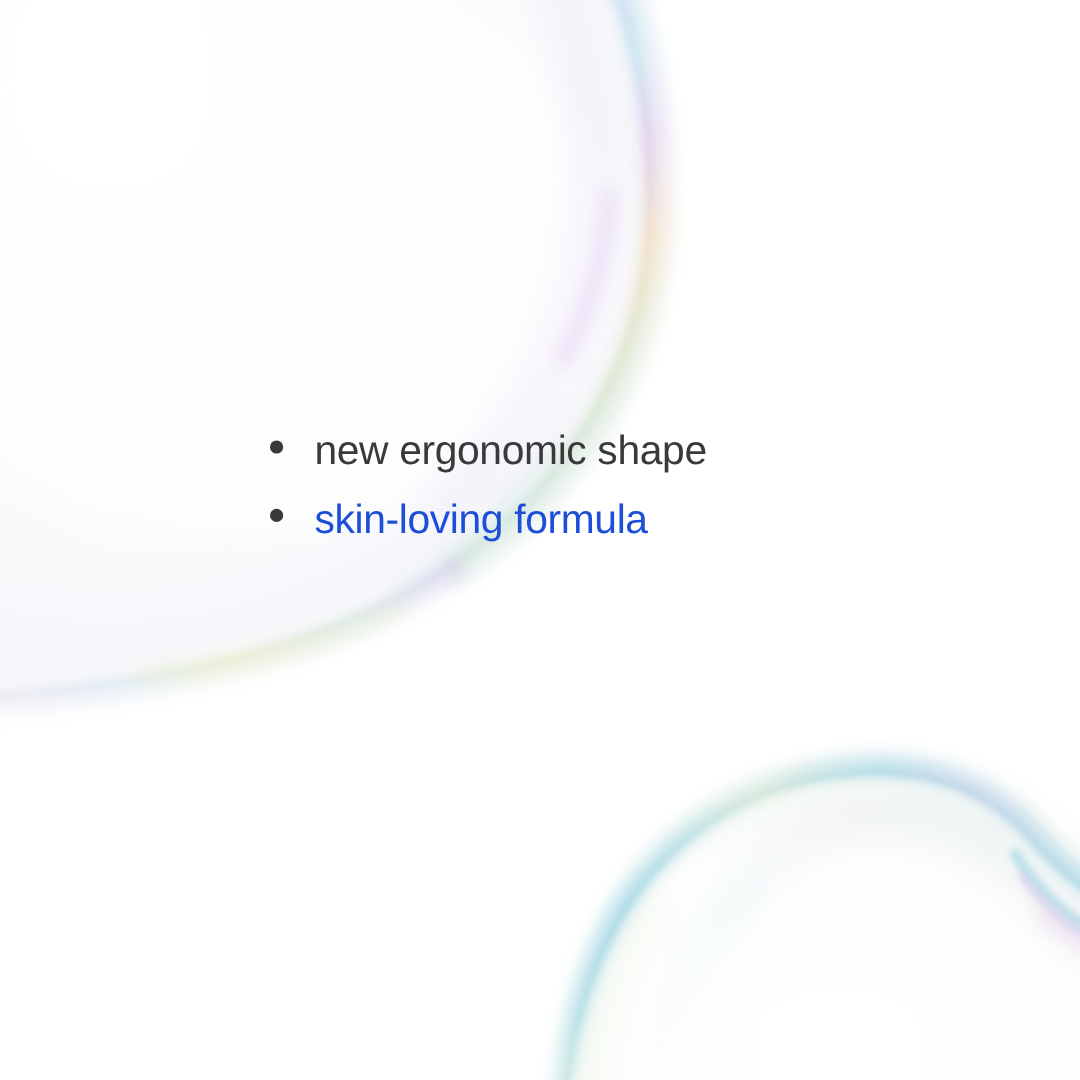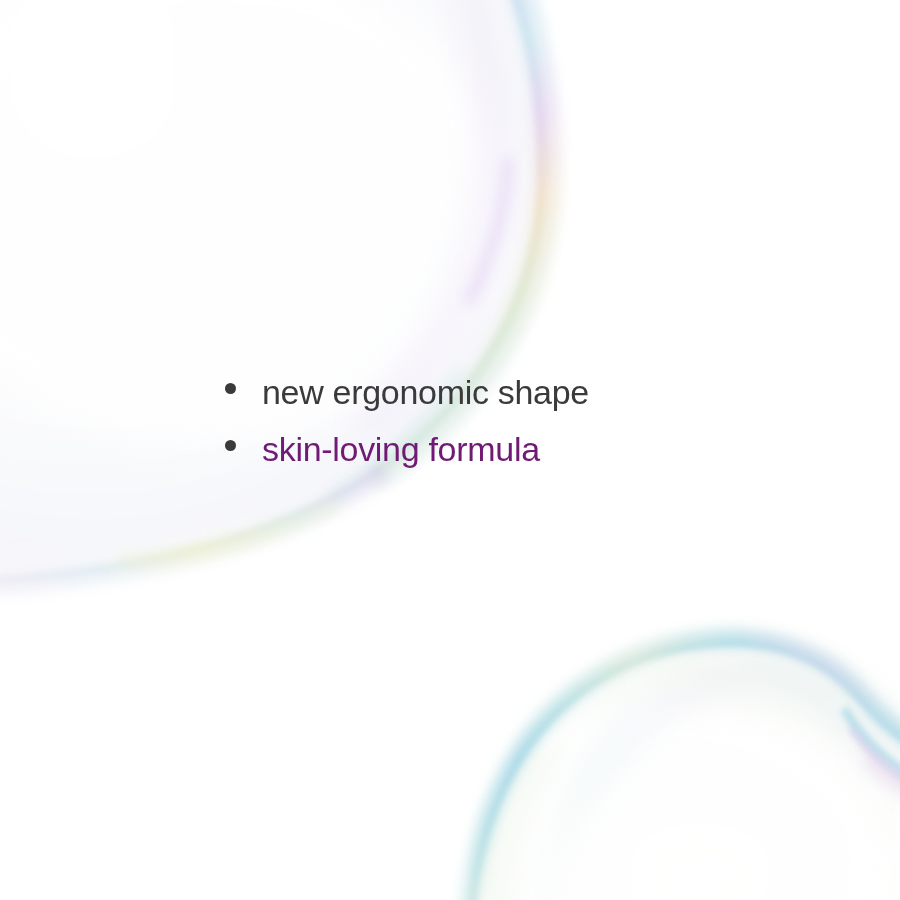--- a/index.html
+++ b/index.html
@@ -53,21 +53,21 @@
     background-clip: text;
     color: transparent;
     text-align: right;
     -webkit-text-fill-color: transparent;
   }
 
   
   .bullets {
     position: absolute;
     left: 222px;
-    top: 364px;
+    top: 348px;
     width: 560px;
   }
   .bullet-row {
     position: relative;
     display: block;
     min-height: 57px;
   }
   .bullet-dot {
     position: absolute;
     left: 3px;
@@ -84,21 +84,21 @@
     line-height: 57px;
     color: #3a3a3a;
     letter-spacing: -0.3px;
     white-space: nowrap;
   }
   .bullet-cont {
     display: block;
     margin-left: 40px;
     font-size: 34px;
     line-height: 57px;
-    color: #701a75;
+    color: #1d4ed8;
     letter-spacing: -0.3px;
     white-space: nowrap;
   }
 </style>
 </head>
 <body>
 
 <div id="canvas">
 
   <svg class="bubble-layer" viewBox="0 0 900 900" xmlns="http://www.w3.org/2000/svg">

